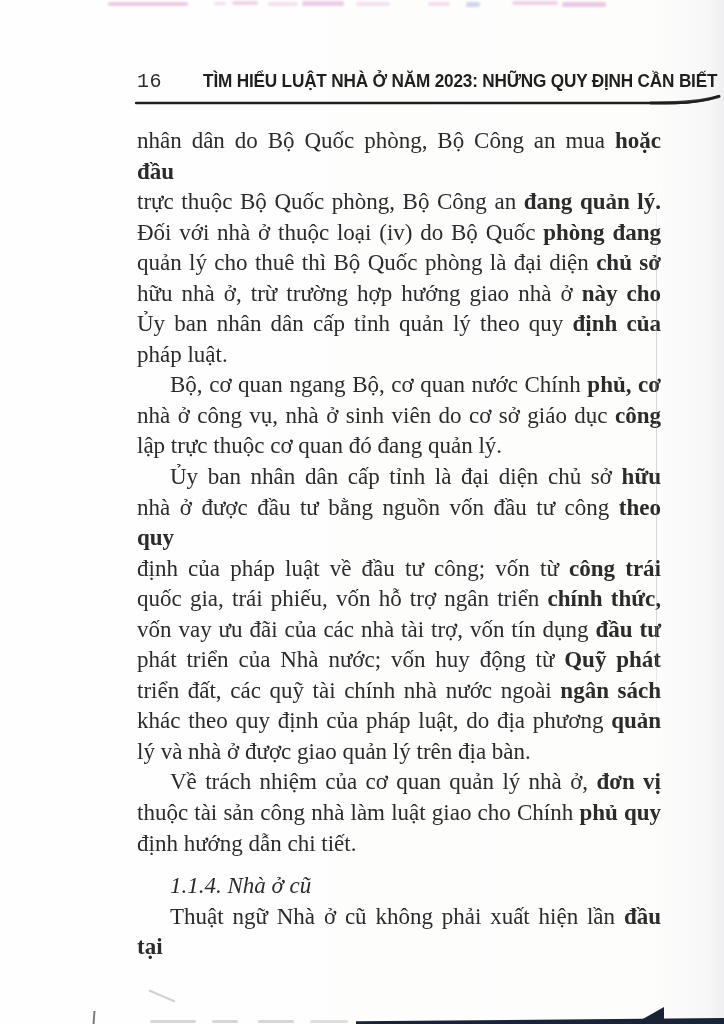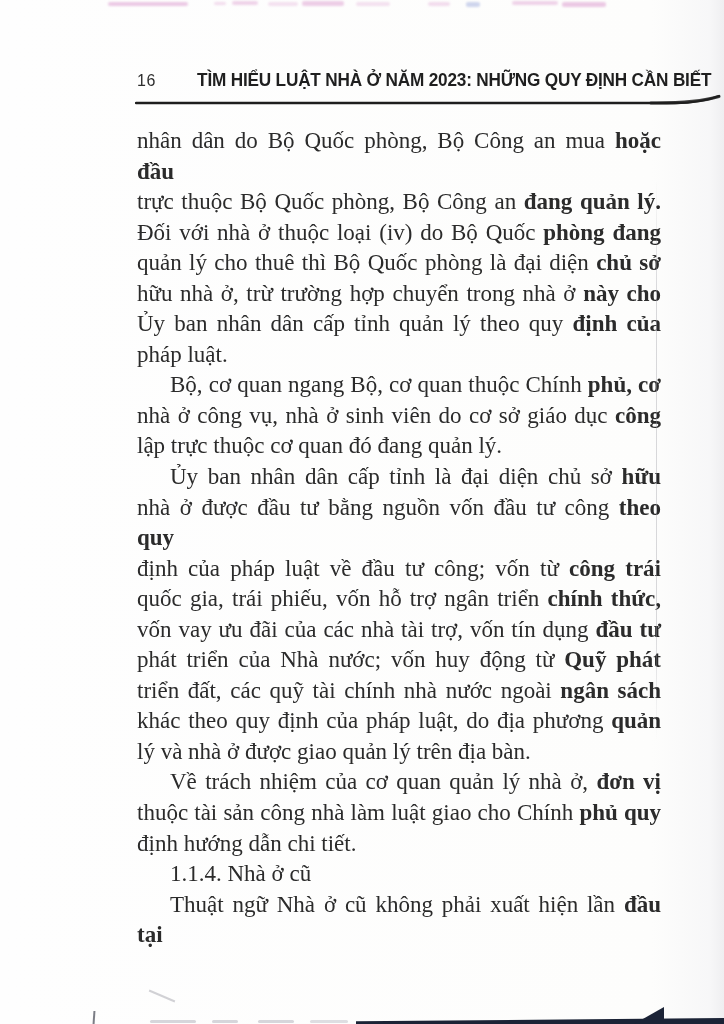--- a/index.html
+++ b/index.html
@@ -12,22 +12,22 @@
     font-family:"Liberation Serif","DejaVu Serif",serif;
   }
   
   .header{
     position:absolute;left:137px;top:70px;width:582px;
     display:flex;align-items:baseline;
     color:var(--header-ink,#222);
     white-space:nowrap;
   }
   .page-num{
-    font-family:Liberation Sans, sans-serif;
-    font-size:16px;font-weight:400;letter-spacing:.5px;color:#2e2e2e;
+    font-family:Liberation Mono, monospace;
+    font-size:20px;font-weight:400;letter-spacing:.5px;color:#2e2e2e;
   }
   .running-title{
     margin-left:29px;
     font-family:"Liberation Sans","DejaVu Sans",sans-serif;
     font-size:18px;font-weight:700;letter-spacing:-0.2px;
     transform:scaleX(0.955);transform-origin:left baseline;
     color:#1f1f1f;
   }
   .header-rule{position:absolute;left:135px;top:93px;width:586px;height:16px;}
   
@@ -36,21 +36,21 @@
     font-size:23px;line-height:30.55px;color:var(--ink,#2b2b2b);
   }
   .line{
     text-align:justify;
     text-align-last:justify;
     -moz-text-align-last:justify;
     white-space:normal;
   }
   .line.end{text-align-last:left;-moz-text-align-last:left;}
   .line.indent{text-indent:33px;}
-  .line.italic{}
+  .line.italic{font-style:italic;margin-top:12px;}
   .line .bold{font-weight:700;}
   
   .top-artifacts span{position:absolute;display:block;border-radius:2px;filter:blur(1.2px);}
   .top-artifacts span{background:var(--pink,#dd9ed0);}
   .top-artifacts .m1{left:108px;top:2px;width:80px;height:4px;opacity:.55;}
   .top-artifacts .m2{left:214px;top:2px;width:12px;height:3px;opacity:.35;}
   .top-artifacts .m3{left:232px;top:1px;width:26px;height:4px;opacity:.45;}
   .top-artifacts .m4{left:268px;top:2px;width:30px;height:4px;opacity:.30;}
   .top-artifacts .m5{left:302px;top:1px;width:42px;height:5px;opacity:.50;}
   .top-artifacts .m6{left:356px;top:2px;width:34px;height:4px;opacity:.30;}
@@ -107,24 +107,24 @@
   <svg class="header-rule" viewBox="0 0 586 16" xmlns="http://www.w3.org/2000/svg">
     <path d="M1,10 L540,10 Q566,10 584,3" stroke="#1e1e1e" stroke-width="2.3" fill="none" stroke-linecap="round"></path>
     <path d="M516,10 Q560,10.5 584,3.5" stroke="#1e1e1e" stroke-width="3" fill="none" stroke-linecap="round" opacity="0.85"></path>
   </svg>
 
   <div class="body-text" id="body-text">
       <div class="line"><span>nhân dân do Bộ Quốc phòng, Bộ Công an mua</span> <span class="bold">hoặc đầu</span></div>
       <div class="line"><span>trực thuộc Bộ Quốc phòng, Bộ Công an</span> <span class="bold">đang quản lý.</span></div>
       <div class="line"><span>Đối với nhà ở thuộc loại (iv) do Bộ Quốc</span> <span class="bold">phòng đang</span></div>
       <div class="line"><span>quản lý cho thuê thì Bộ Quốc phòng là đại diện</span> <span class="bold">chủ sở</span></div>
-      <div class="line"><span>hữu nhà ở, trừ trường hợp chuyển trong nhà ở</span> <span class="bold">này cho</span></div>
+      <div class="line"><span>hữu nhà ở, trừ trường hợp hướng giao nhà ở</span> <span class="bold">này cho</span></div>
       <div class="line"><span>Ủy ban nhân dân cấp tỉnh quản lý theo quy</span> <span class="bold">định của</span></div>
       <div class="line end"><span>pháp luật.</span></div>
-      <div class="line indent"><span>Bộ, cơ quan ngang Bộ, cơ quan thuộc Chính</span> <span class="bold">phủ, cơ</span></div>
+      <div class="line indent"><span>Bộ, cơ quan ngang Bộ, cơ quan nước Chính</span> <span class="bold">phủ, cơ</span></div>
       <div class="line"><span>nhà ở công vụ, nhà ở sinh viên do cơ sở giáo dục</span> <span class="bold">công</span></div>
       <div class="line end"><span>lập trực thuộc cơ quan đó đang quản lý.</span></div>
       <div class="line indent"><span>Ủy ban nhân dân cấp tỉnh là đại diện chủ sở</span> <span class="bold">hữu</span></div>
       <div class="line"><span>nhà ở được đầu tư bằng nguồn vốn đầu tư công</span> <span class="bold">theo quy</span></div>
       <div class="line"><span>định của pháp luật về đầu tư công; vốn từ</span> <span class="bold">công trái</span></div>
       <div class="line"><span>quốc gia, trái phiếu, vốn hỗ trợ ngân triển</span> <span class="bold">chính thức,</span></div>
       <div class="line"><span>vốn vay ưu đãi của các nhà tài trợ, vốn tín dụng</span> <span class="bold">đầu tư</span></div>
       <div class="line"><span>phát triển của Nhà nước; vốn huy động từ</span> <span class="bold">Quỹ phát</span></div>
       <div class="line"><span>triển đất, các quỹ tài chính nhà nước ngoài</span> <span class="bold">ngân sách</span></div>
       <div class="line"><span>khác theo quy định của pháp luật, do địa phương</span> <span class="bold">quản</span></div>

